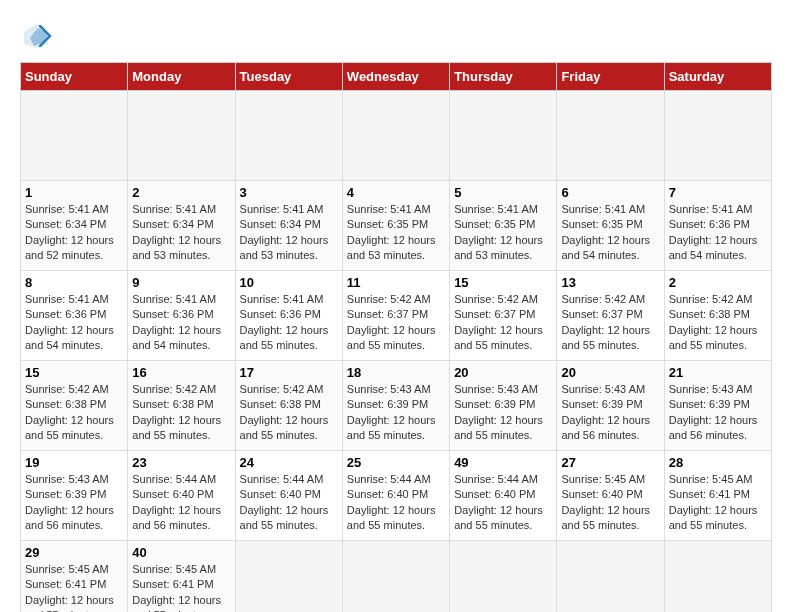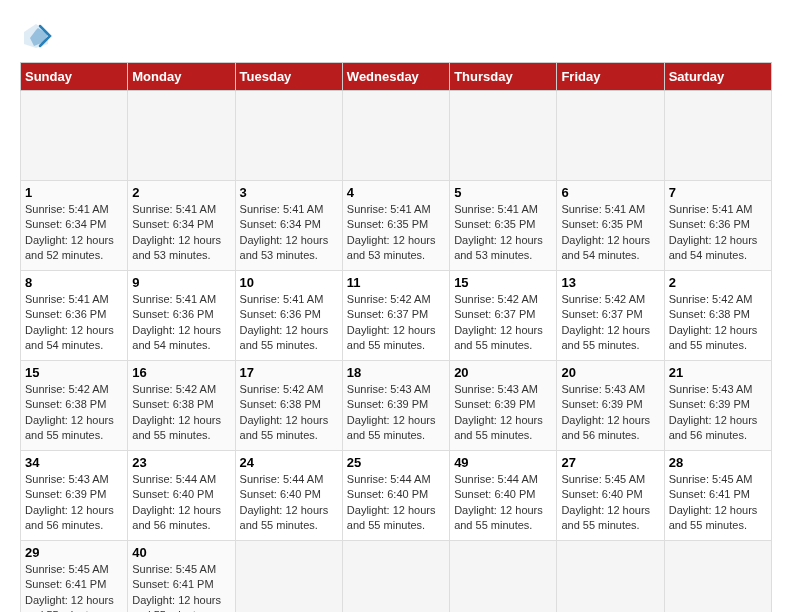--- a/index.html
+++ b/index.html
@@ -304,21 +304,21 @@
         <span class="day-num">21</span>
         <div class="day-info">
           Sunrise: 5:43 AM<br>
           Sunset: 6:39 PM<br>
           Daylight: 12 hours and 56 minutes.
         </div>
       </td>
       </tr>
       <tr>
         <td>
-        <span class="day-num">34</span>
+        <span class="day-num">19</span>
         <div class="day-info">
           Sunrise: 5:43 AM<br>
           Sunset: 6:39 PM<br>
           Daylight: 12 hours and 56 minutes.
         </div>
       </td>
         <td>
         <span class="day-num">23</span>
         <div class="day-info">
           Sunrise: 5:44 AM<br>

